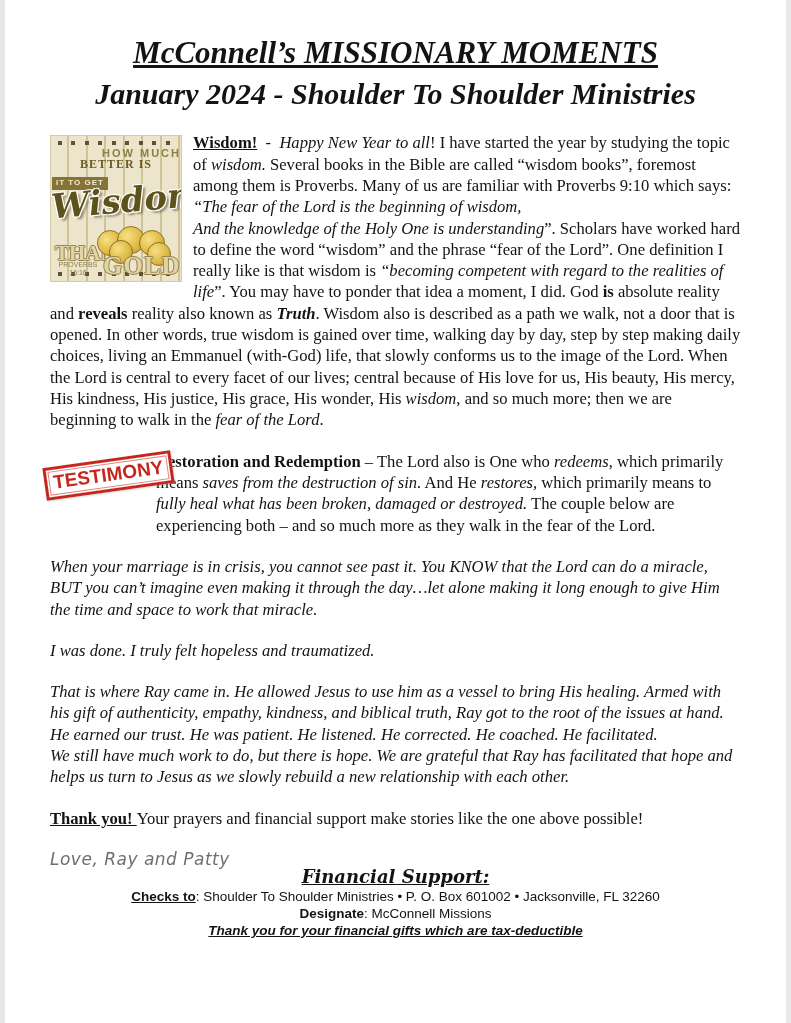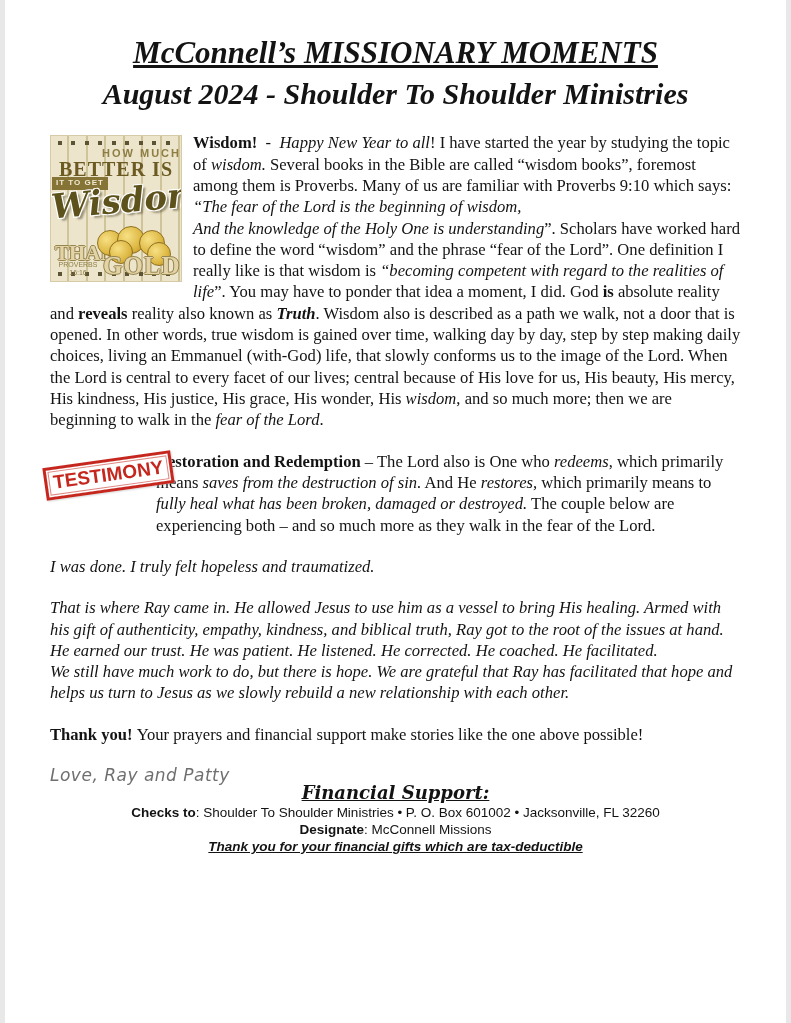--- a/index.html
+++ b/index.html
@@ -17,39 +17,39 @@
   .title2{
     font-family:"Liberation Serif",serif;font-style:italic;font-weight:bold;
     font-size:30px;line-height:1.25;margin-top:2px;
   }
   
   .content{margin:20px 45px 0 45px;font-size:16.6px;line-height:1.285;}
   .content p{margin:0 0 20px 0;}
   .b{font-weight:bold;}
   .i{font-style:italic;}
   .bi{font-weight:bold;font-style:italic;}
-  .u{}
+  .u{text-decoration:underline;}
   .iblock{font-style:italic;}
   .no-gap{margin-bottom:0 !important;}
   
   .wisdom{
     float:left;width:130px;height:145px;margin:3px 11px 2px 0;
     background:#ece4cb;border:1px solid #d6cba6;position:relative;overflow:hidden;
   }
   .planks{position:absolute;inset:0;
     background:repeating-linear-gradient(90deg,transparent 0 16.5px,#cfc399 16.5px 18.5px);}
   .dotrow{position:absolute;left:7px;right:7px;height:4px;
     background-image:repeating-linear-gradient(90deg,#5c5234 0 4px,transparent 4px 13.5px);}
   .dotrow.top{top:5px;}
   .dotrow.bottom{bottom:5px;}
   .wg1{position:absolute;top:10px;width:100%;text-align:right;
     font-family:"Liberation Sans",sans-serif;font-weight:bold;font-size:11px;
     color:#8d7e44;letter-spacing:2px;}
   .wg2{position:absolute;top:21px;width:100%;text-align:center;
-    font-family:"Liberation Serif",serif;font-weight:bold;font-size:20px;
+    font-family:"Liberation Serif",serif;font-weight:bold;font-size:12px;
     color:#6b5b22;letter-spacing:1px;}
   .wg3{position:absolute;top:41px;left:1px;background:#857435;color:#f0e9d2;
     font-family:"Liberation Sans",sans-serif;font-weight:bold;font-size:8px;
     padding:1px 4px;letter-spacing:1px;z-index:2;}
   .wgword{position:absolute;top:44px;left:0;width:130px;text-align:center;
     font-family:"DejaVu Serif",serif;font-weight:bold;font-style:italic;font-size:34px;
     color:#5e521c;transform:rotate(-5deg);z-index:3;
     text-shadow:-1px -1px 0 #fff,1px -1px 0 #fff,-1px 1px 0 #fff,1px 1px 0 #fff,3px 3px 2px rgba(60,50,20,.45);}
   .coin{position:absolute;border-radius:50%;z-index:2;
     background:radial-gradient(circle at 35% 35%,#f7e084,#ddb742 60%,#b58d25);
@@ -92,21 +92,21 @@
     font-size:13.5px;text-decoration:underline;margin-top:2px;}
   .clear{clear:both;}
 </style>
 </head>
 <body>
 
 <div class="page">
 
   <div class="header">
     <div><span class="title1">McConnell’s MISSIONARY MOMENTS</span></div>
-    <div class="title2">August 2024 - Shoulder To Shoulder Ministries</div>
+    <div class="title2">January 2024 - Shoulder To Shoulder Ministries</div>
   </div>
 
   <div class="content">
 
     <p>
       <span class="wisdom">
         <span class="planks"></span>
         <span class="dotrow top"></span>
         <span class="wg1">HOW MUCH</span>
         <span class="wg2">BETTER IS</span>
@@ -125,20 +125,21 @@
     </p>
     <div class="clear"></div>
 
     <p>
       <span class="stamp-wrap">
         <span class="stamp">TESTIMONY</span>
       </span><span><span class="b">Restoration and Redemption</span><span> – The Lord also is One who </span><span class="i">redeems</span><span>, which primarily means </span><span class="i">saves from the destruction of sin.</span><span> And He </span><span class="i">restores,</span><span> which primarily means to </span><span class="i">fully heal what has been broken, damaged or destroyed.</span><span>  The couple below are experiencing both – and so much more as they walk in the fear of the Lord.</span></span>
     </p>
     <div class="clear"></div>
 
+    <p class="iblock">When your marriage is in crisis, you cannot see past it.  You KNOW that the Lord can do a miracle, BUT you can’t imagine even making it through the day…let alone making it long enough to give Him the time and space to work that miracle.</p>
     <p class="iblock">I was done.  I truly felt hopeless and traumatized.</p>
     <p class="iblock no-gap">That is where Ray came in. He allowed Jesus to use him as a vessel to bring His healing.  Armed with his gift of authenticity, empathy, kindness, and biblical truth, Ray got to the root of the issues at hand.  He earned our trust.  He was patient. He listened. He corrected.  He coached.  He facilitated.</p>
     <p class="iblock">We still have much work to do, but there is hope.  We are grateful that Ray has facilitated that hope and helps us turn to Jesus as we slowly rebuild a new relationship with each other.</p>
 
     <p><span class="b u">Thank you! </span><span> Your prayers and financial support make stories like the one above possible!</span></p>
   </div>
 
   <div class="signature">Love, Ray and Patty</div>
 
   <div class="footer">

